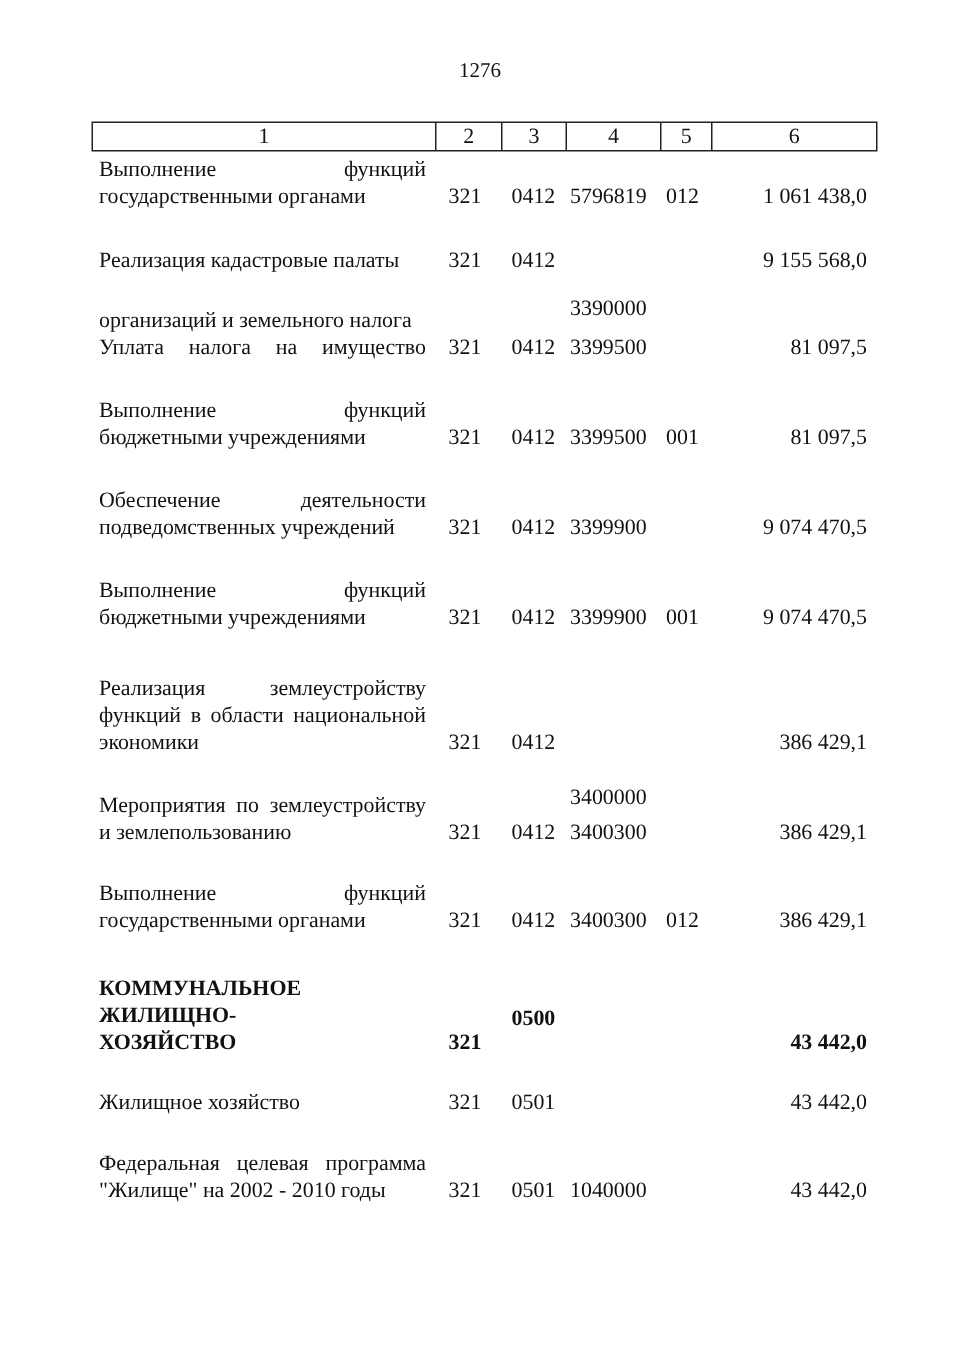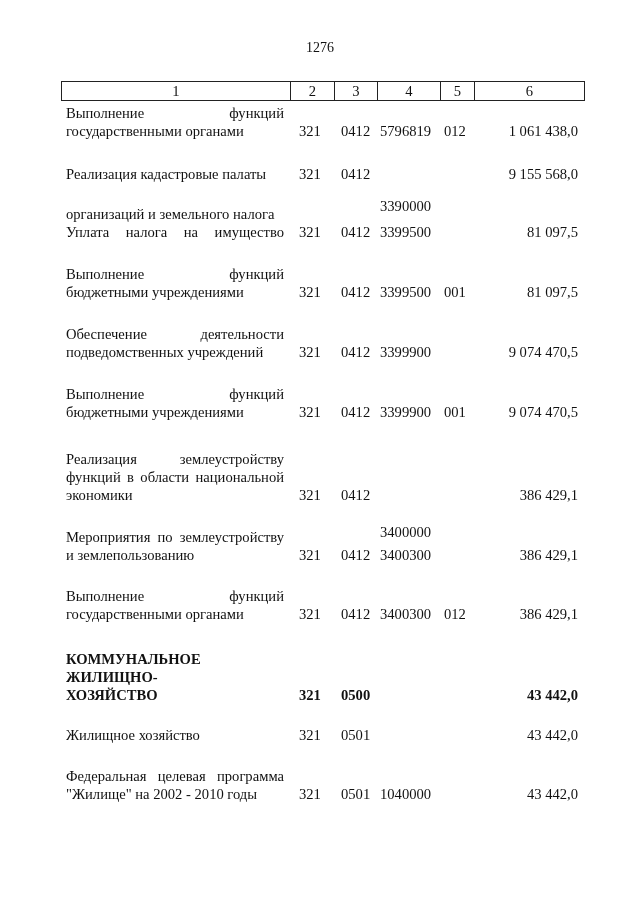--- a/index.html
+++ b/index.html
@@ -164,21 +164,21 @@
       <div class="code c5" style="top: 18px;">012</div>
       <div class="code c6" style="top: 18px;">386 429,1</div>
     </div>
     <div class="row bold" style="top: 650px;">
       <div class="desc">
         <span class="line">КОММУНАЛЬНОЕ</span>
         <span class="line">ЖИЛИЩНО-</span>
         <span class="line last">ХОЗЯЙСТВО</span>
       </div>
       <div class="code c2" style="top: 36px;">321</div>
-      <div class="code c3" style="top: 36px; text-align: right;">0500</div>
+      <div class="code c3" style="top: 20px; text-align: right;">0500</div>
       <div class="code c6" style="top: 36px;">43 442,0</div>
     </div>
     <div class="row" style="top: 726px;">
       <div class="desc">
         <span class="line last">Жилищное хозяйство</span>
       </div>
       <div class="code c2" style="top: 0px;">321</div>
       <div class="code c3" style="top: 0px;">0501</div>
       <div class="code c6" style="top: 0px;">43 442,0</div>
     </div>

